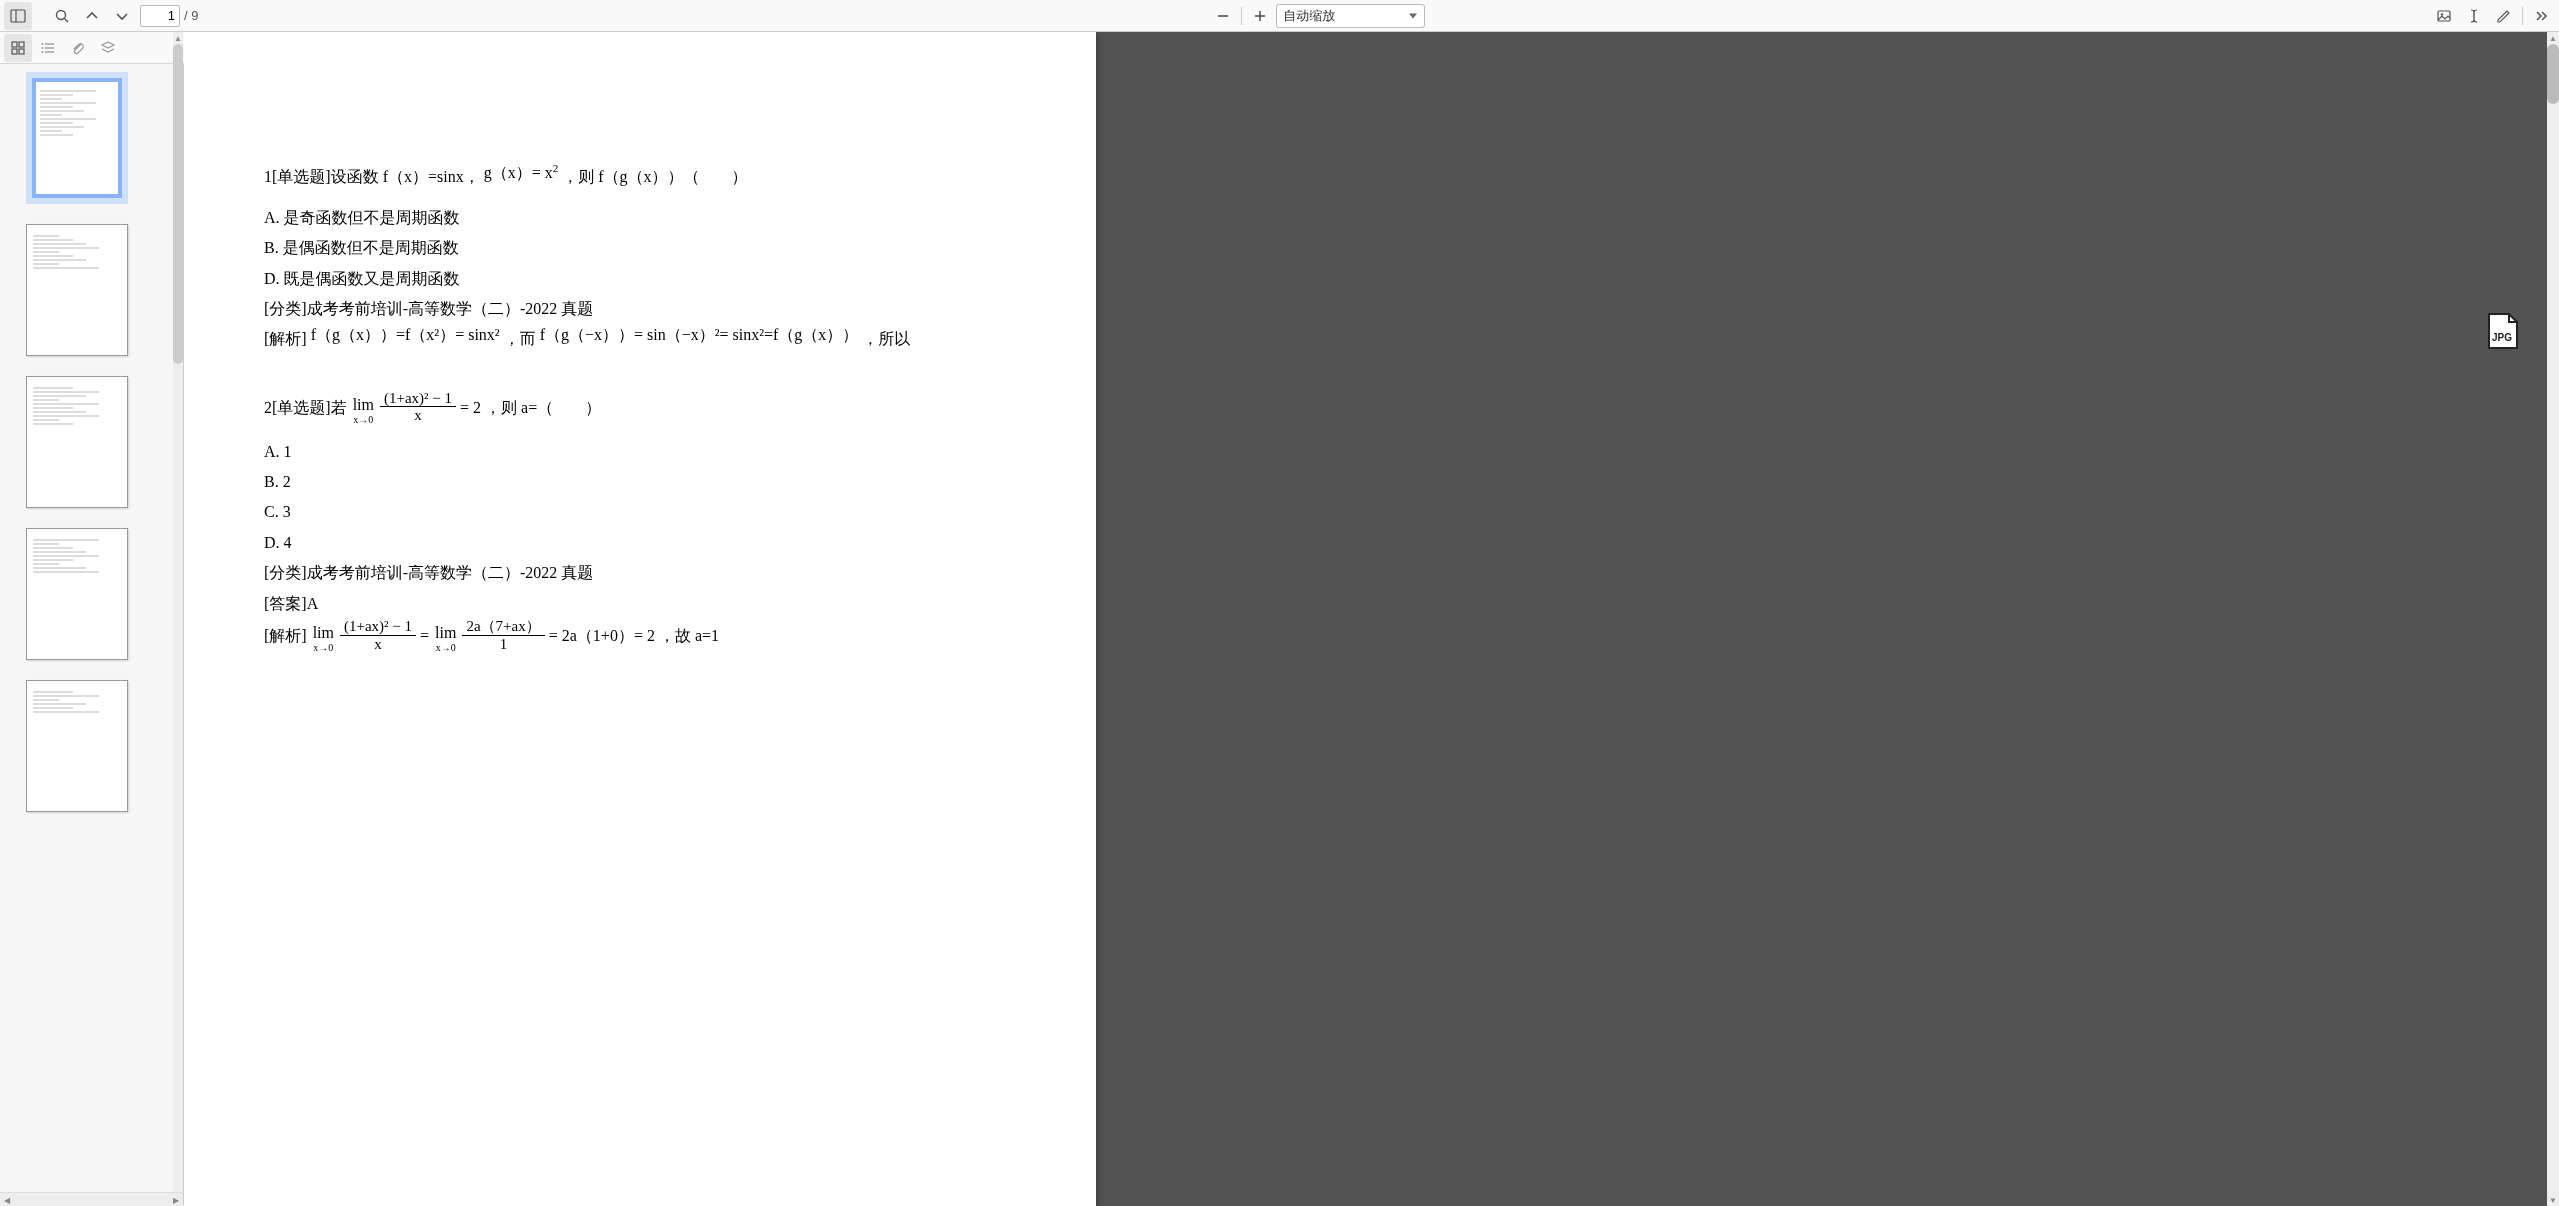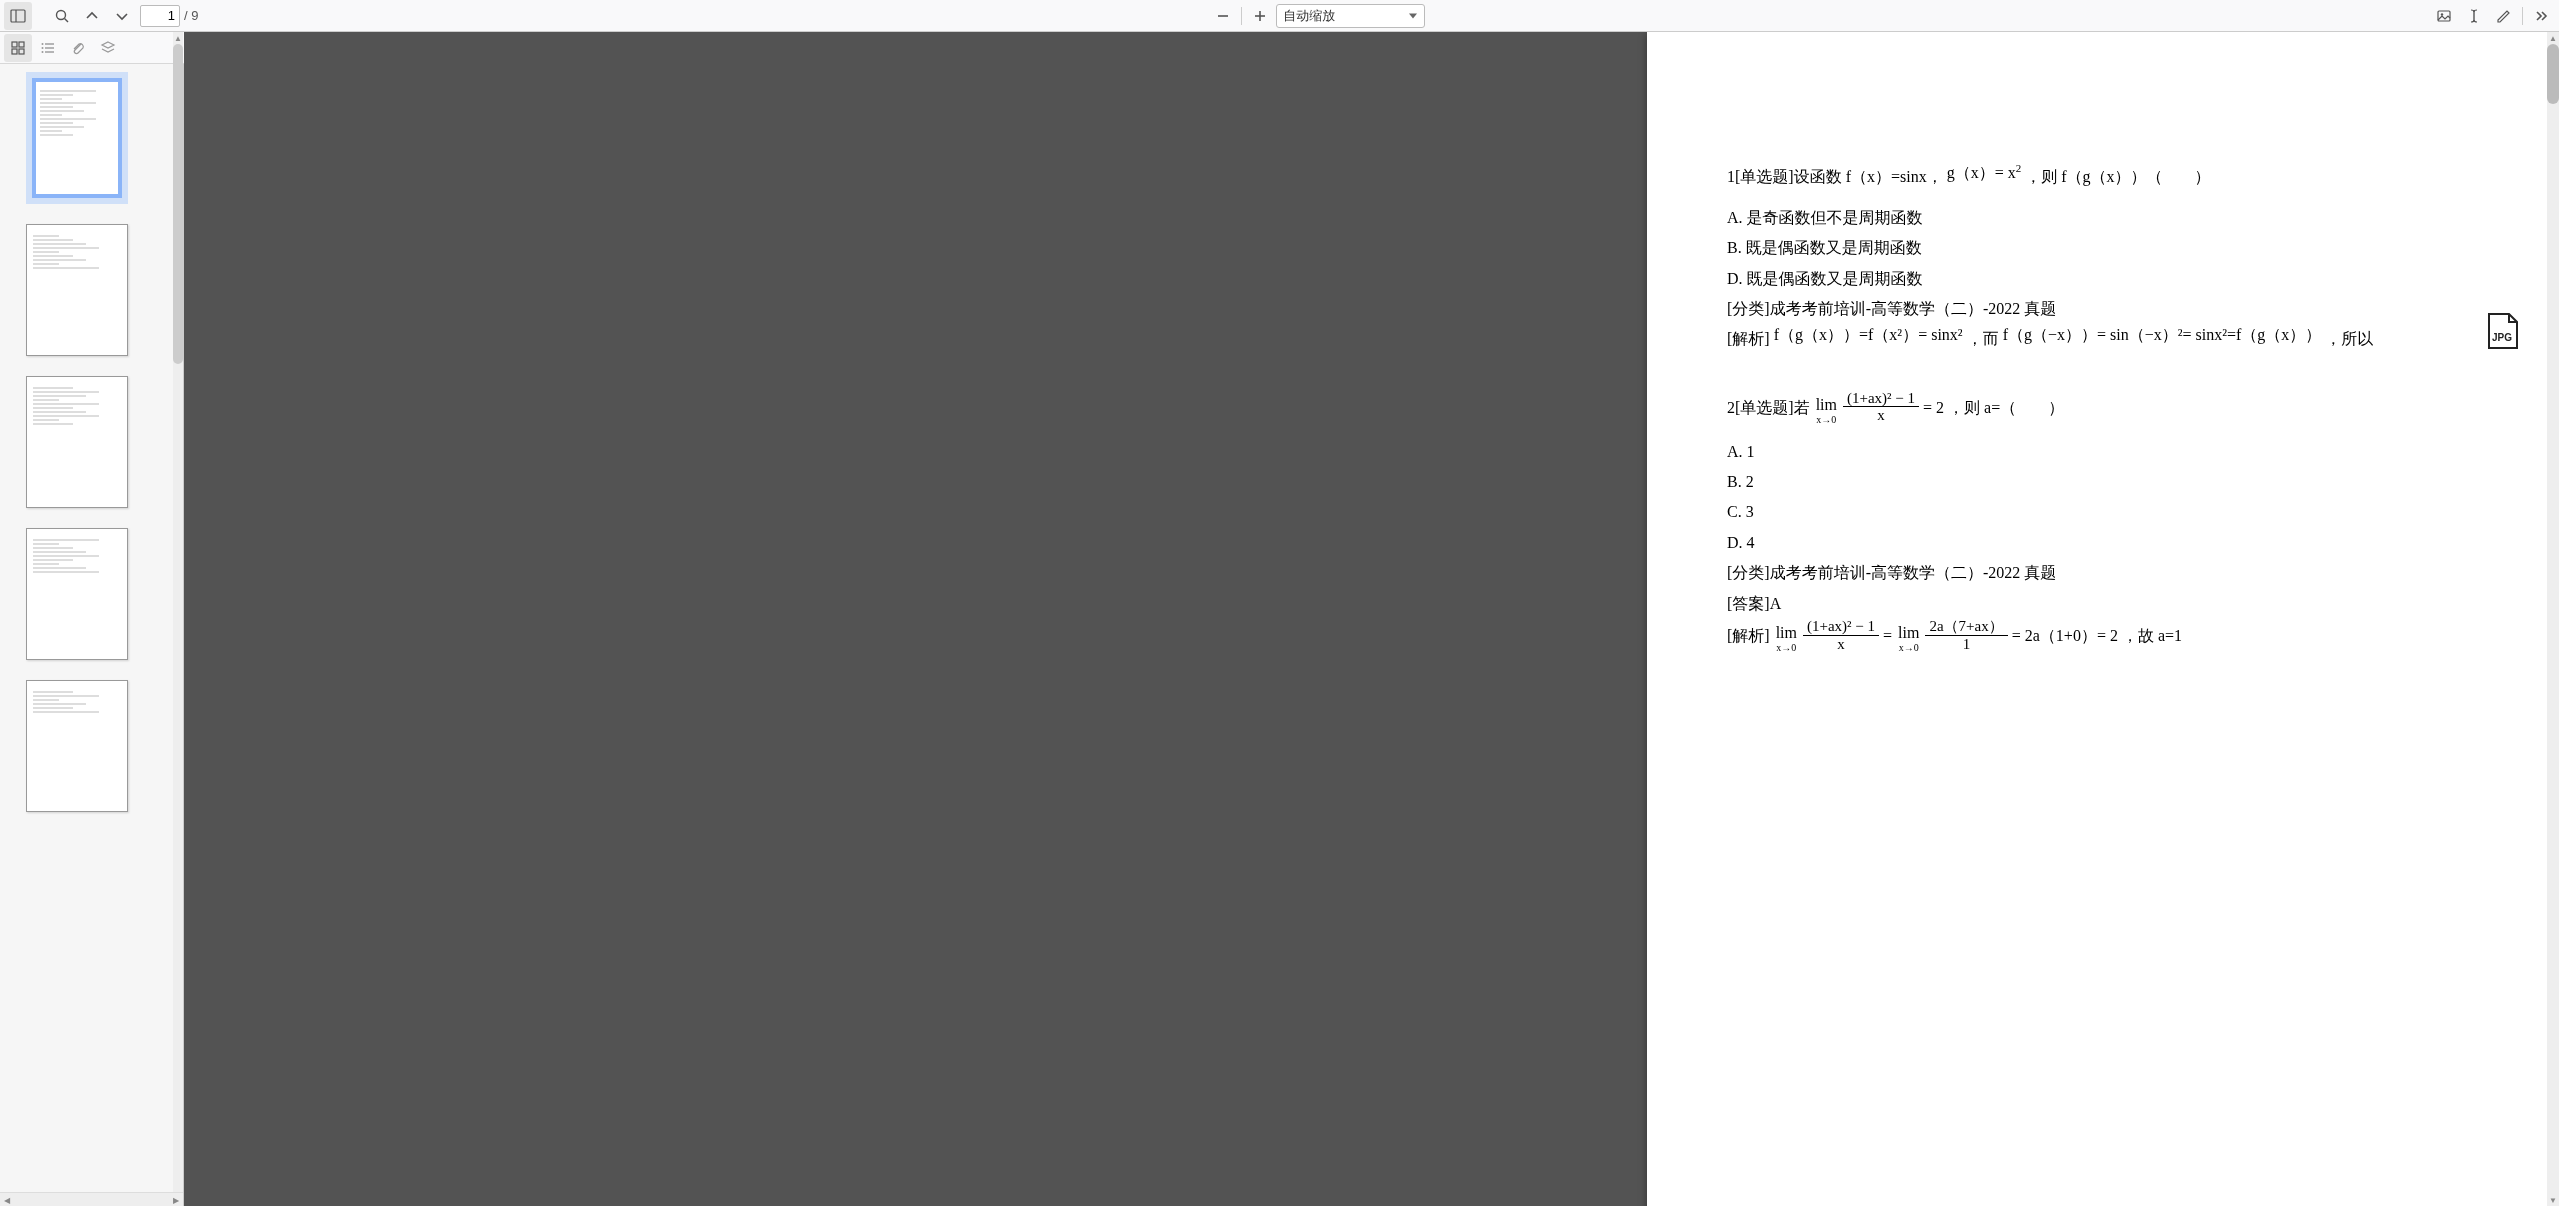--- a/index.html
+++ b/index.html
@@ -42,21 +42,21 @@
 .sb-scroll .arr.dn{bottom:0}
 
 
 .hsb{height:14px;background:#eee;border-top:1px solid #ddd;position:relative}
 .hsb .arr{position:absolute;top:0;width:14px;height:14px;display:flex;align-items:center;justify-content:center;color:#888;font-size:8px}
 .hsb .arr.l{left:0}
 .hsb .arr.r{right:0}
 
 
 .main{flex:1;background:#4a4a4a;position:relative;overflow:hidden}
-.main-inner{position:absolute;inset:0;background:#535353;display:flex;justify-content:flex-end;overflow:hidden}
+.main-inner{position:absolute;inset:0;background:#535353;display:flex;justify-content:flex-start;overflow:hidden}
 .page{width:912px;min-height:2000px;background:#fff;margin-top:0;box-shadow:0 2px 8px rgba(0,0,0,.4);padding:130px 80px 40px 80px;font-family:"SimSun","宋体",serif;font-size:16px;line-height:1.9;color:#000;position:relative}
 .page p{margin:0}
 .sup{font-size:11px;vertical-align:super}
 .frac{display:inline-flex;flex-direction:column;align-items:center;vertical-align:middle;font-size:15px;line-height:1.1;position:relative;top:-2px}
 .frac .num{border-bottom:1px solid #000;padding:0 4px}
 .frac .den{padding:0 4px}
 .lim{display:inline-flex;flex-direction:column;align-items:center;vertical-align:middle;font-size:15px;line-height:1;margin:4px 2px;position:relative;top:2px}
 .lim .top{font-size:16px}
 .lim .bot{font-size:10px;margin-top:2px}
 .qblock{margin-bottom:28px}
@@ -279,21 +279,21 @@
           <div class="qblock">
             <p>
               <span>1[单选题]设函数 f（x）=sinx，</span>
               <span style="position:relative;top:-4px">
                 <span>g（x）= x</span><span class="sup">2</span>
               </span>
               <span>，则 f（g（x））（　　）</span>
             </p>
             <p style="height:10px"></p>
             <p class="optline">A. 是奇函数但不是周期函数</p>
-            <p class="optline">B. 既是偶函数又是周期函数</p>
+            <p class="optline">B. 是偶函数但不是周期函数</p>
             <p class="optline">D. 既是偶函数又是周期函数</p>
             <p>[分类]成考考前培训-高等数学（二）-2022 真题</p>
             <p>
               <span>[解析]</span>
               <span style="position:relative;top:-4px">f（g（x））=f（x²）= sinx²</span>
               <span>，而</span>
               <span style="position:relative;top:-4px">f（g（−x））= sin（−x）²= sinx²=f（g（x））</span>
               <span>，所以</span>
             </p>
             <p style="height:8px"></p>

